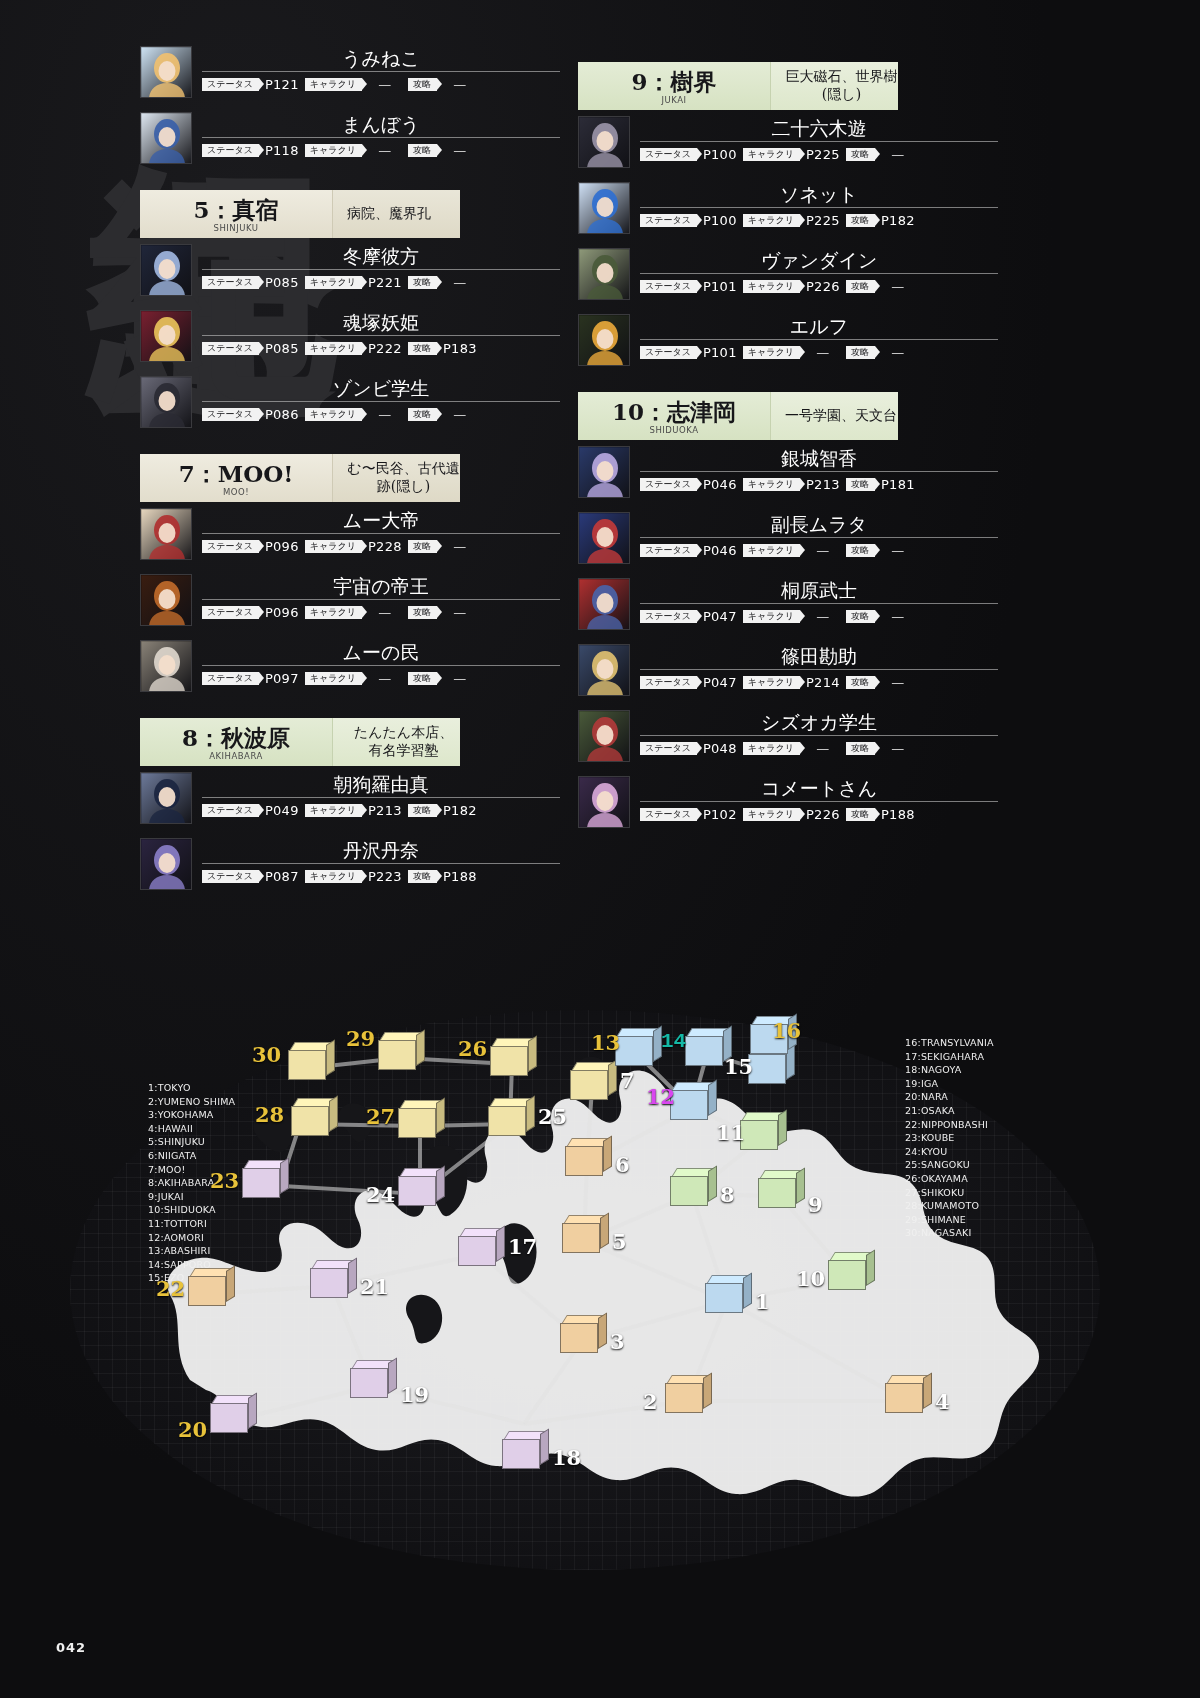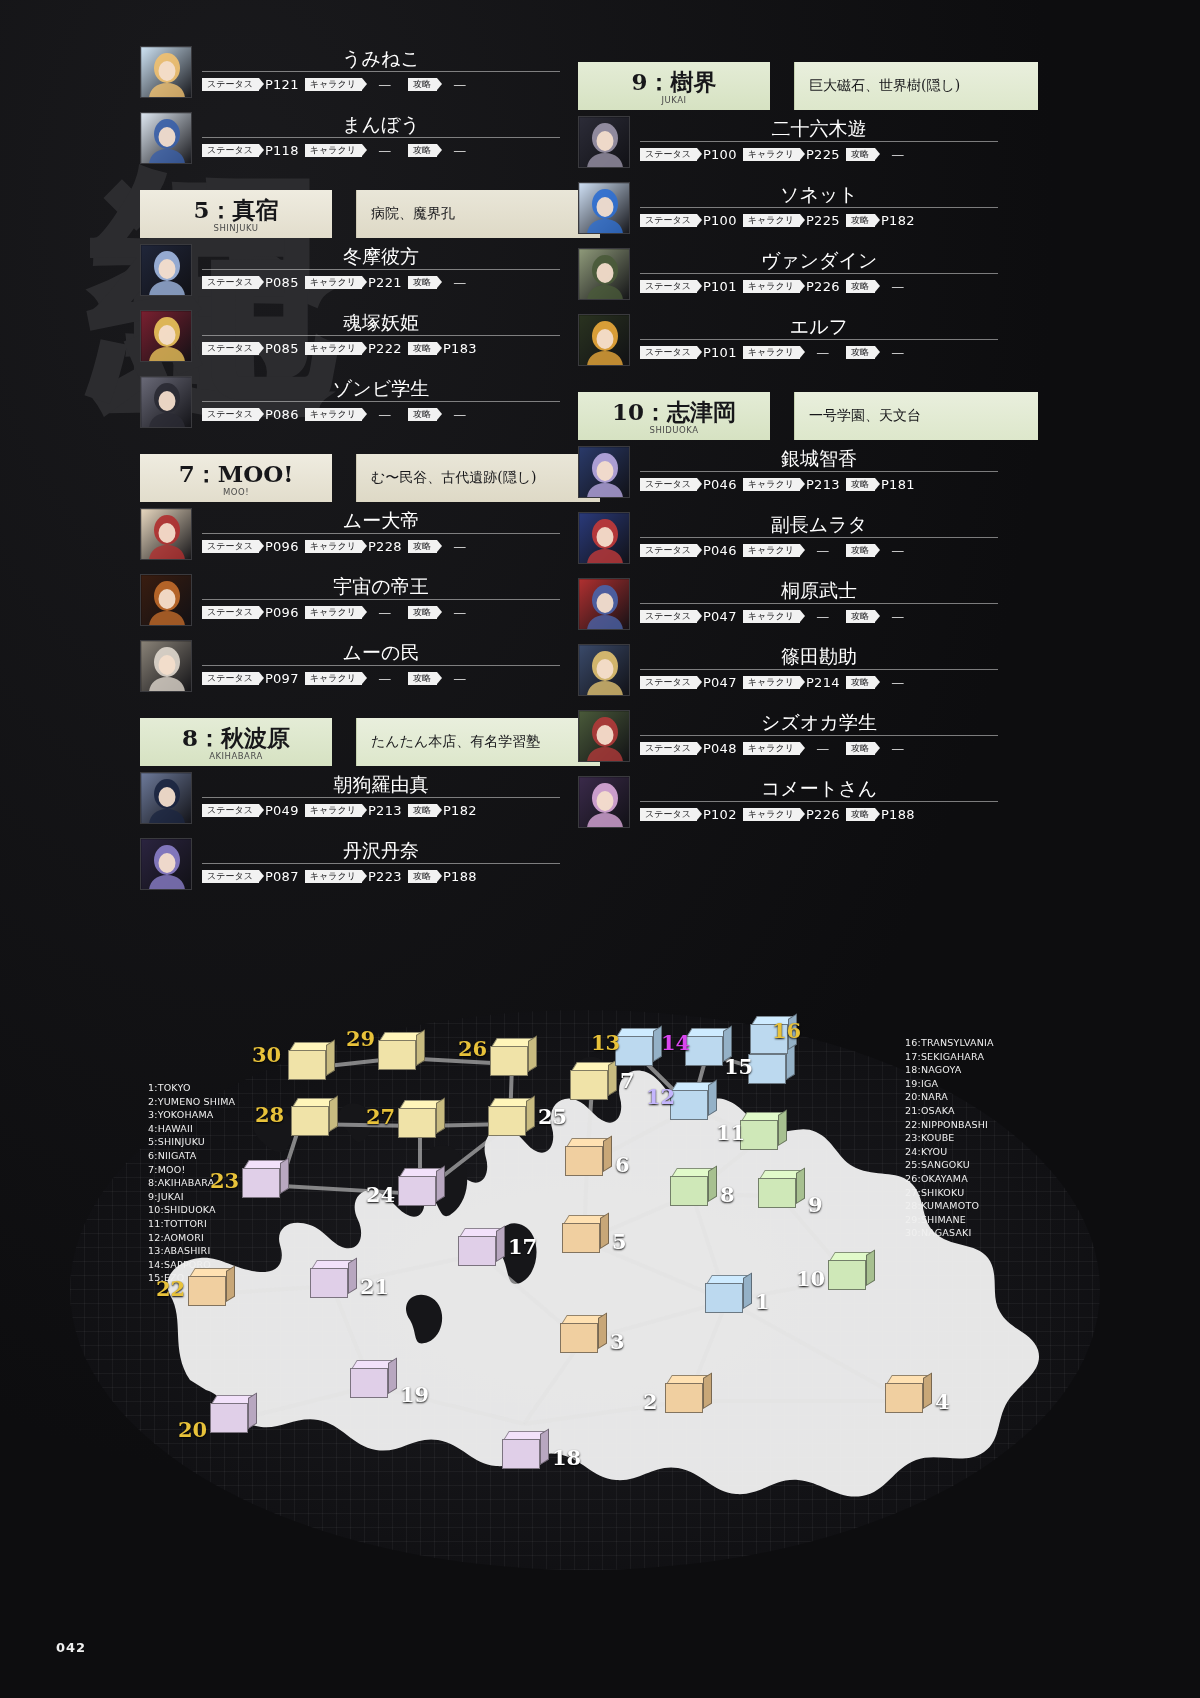--- a/index.html
+++ b/index.html
@@ -49,22 +49,21 @@
   }
   .col { position:absolute; width:420px; }
   .col-left { left:140px; top:46px; }
   .col-right { left:578px; top:46px; }
 
   
   .region {
     display:flex; align-items:stretch;
     height:48px;
     margin:16px 0 6px 0;
-    width:460px;
-    gap:24px;
+    width:320px;
   }
   .region-name {
     background:linear-gradient(180deg,#efece0,#e2ddcc);
     color:#17171a;
     padding:3px 14px 0 14px;
     min-width:192px;
     display:flex; flex-direction:column; justify-content:center;
   }
   .region-name .jp {
     font-family:"DejaVu Serif", serif;
@@ -991,33 +990,33 @@
         <div class="node" style="left: 630px; top: 92px;">
           <div class="lid" style="background: rgb(225, 250, 202);"></div>
           <div class="side" style="background: rgb(167, 192, 144);"></div>
           <div class="box" style="background: rgb(207, 232, 184);"></div>
           <div class="num" style="color: rgb(255, 255, 255); left: -24px; top: 8px;">11</div>
         </div>
         <div class="node" style="left: 560px; top: 62px;">
           <div class="lid" style="background: rgb(206, 235, 255);"></div>
           <div class="side" style="background: rgb(148, 177, 199);"></div>
           <div class="box" style="background: rgb(188, 217, 239);"></div>
-          <div class="num" style="color: #c4b5fd; left: -24px; top: 2px;">12</div>
+          <div class="num" style="color: #d946ef; left: -24px; top: 2px;">12</div>
         </div>
         <div class="node" style="left: 505px; top: 8px;">
           <div class="lid" style="background: rgb(206, 235, 255);"></div>
           <div class="side" style="background: rgb(148, 177, 199);"></div>
           <div class="box" style="background: rgb(188, 217, 239);"></div>
           <div class="num" style="color: rgb(232, 194, 58); left: -24px; top: 2px;">13</div>
         </div>
         <div class="node" style="left: 575px; top: 8px;">
           <div class="lid" style="background: rgb(206, 235, 255);"></div>
           <div class="side" style="background: rgb(148, 177, 199);"></div>
           <div class="box" style="background: rgb(188, 217, 239);"></div>
-          <div class="num" style="color: #d946ef; left: -24px; top: 2px;">14</div>
+          <div class="num" style="color: #14b8a6; left: -24px; top: 2px; font-family: Liberation Mono, monospace;">14</div>
         </div>
         <div class="node" style="left: 638px; top: 26px;">
           <div class="lid" style="background: rgb(206, 235, 255);"></div>
           <div class="side" style="background: rgb(148, 177, 199);"></div>
           <div class="box" style="background: rgb(188, 217, 239);"></div>
           <div class="num" style="color: rgb(255, 255, 255); left: -24px; top: 8px;">15</div>
         </div>
         <div class="node" style="left: 640px; top: -4px;">
           <div class="lid" style="background: rgb(206, 235, 255);"></div>
           <div class="side" style="background: rgb(148, 177, 199);"></div>

